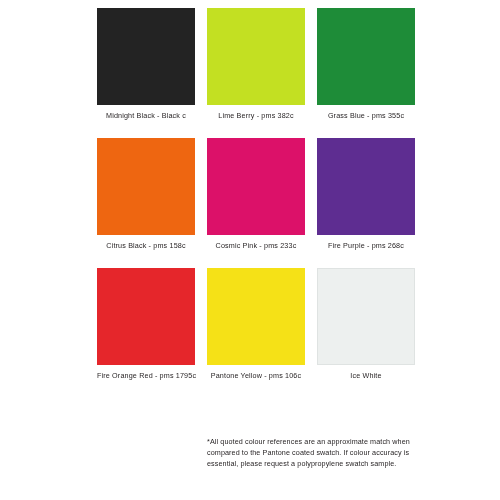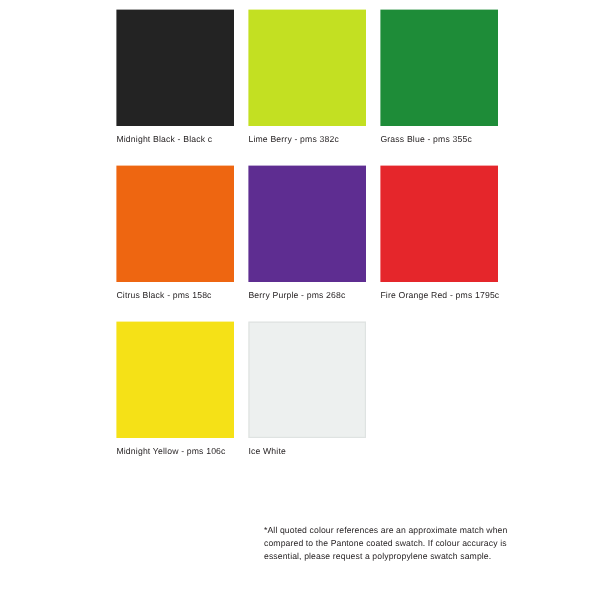--- a/index.html
+++ b/index.html
@@ -45,32 +45,32 @@
     display: block;
     box-sizing: border-box;
   }
 
   .chip.bordered {
     border: 1px solid #dfe3e2;
   }
 
   .caption {
     display: block;
-    text-align: left;
+    text-align: center;
     font-size: 7.2px;
     line-height: 11px;
     letter-spacing: 0.15px;
     color: #231f20;
     padding-top: 5px;
     white-space: nowrap;
   }
 
   .footnote {
     position: absolute;
-    left: 220px;
+    left: 207px;
     top: 436px;
     width: 215px;
     font-size: 7.2px;
     line-height: 11.2px;
     letter-spacing: 0.1px;
     color: #231f20;
     text-align: left;
   }
 </style>
 </head>
@@ -94,34 +94,38 @@
     <div class="cell">
       <span class="chip" style="background:#1E8C38"></span>
       <span class="caption">Grass Blue  -  pms 355c</span>
     </div>
 
     <div class="cell">
       <span class="chip" style="background:#EE6611"></span>
       <span class="caption">Citrus Black  -  pms 158c</span>
     </div>
 
+    <div class="cell">
+      <span class="chip" style="background:#DC1169"></span>
+      <span class="caption">Cosmic Pink  -  pms 233c</span>
+    </div>
 
     <div class="cell">
       <span class="chip" style="background:#5E2D91"></span>
-      <span class="caption">Berry Purple  -  pms 268c</span>
+      <span class="caption">Fire Purple  -  pms 268c</span>
     </div>
 
     <div class="cell">
       <span class="chip" style="background:#E5262B"></span>
       <span class="caption">Fire Orange Red  -  pms 1795c</span>
     </div>
 
     <div class="cell">
       <span class="chip" style="background:#F5E117"></span>
-      <span class="caption">Midnight Yellow  -  pms 106c</span>
+      <span class="caption">Pantone Yellow  -  pms 106c</span>
     </div>
 
     <div class="cell">
       <span class="chip bordered" style="background:#EDF0EF"></span>
       <span class="caption">Ice White</span>
     </div>
 
   </div>
 
   <div class="footnote">*All quoted colour references are an approximate match when compared to the Pantone coated swatch.  If colour accuracy is essential, please request a polypropylene swatch sample.</div>

